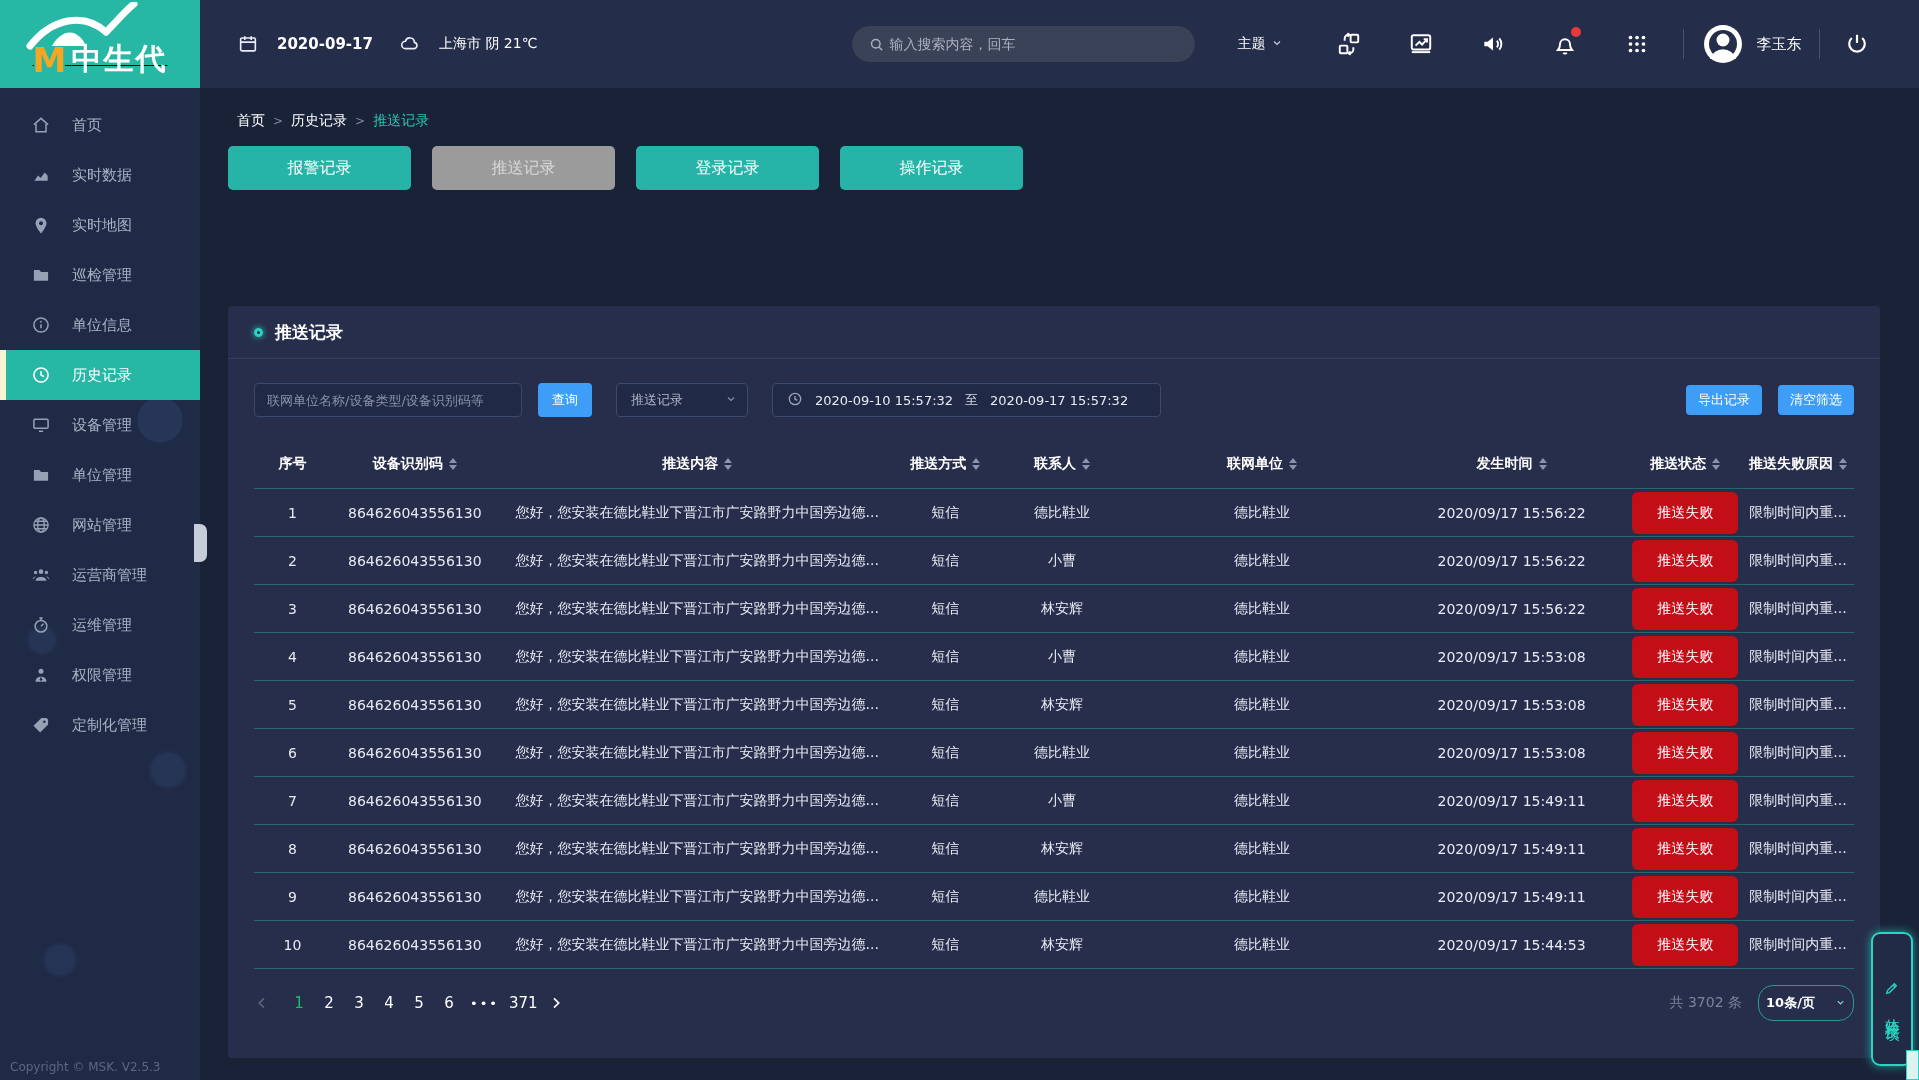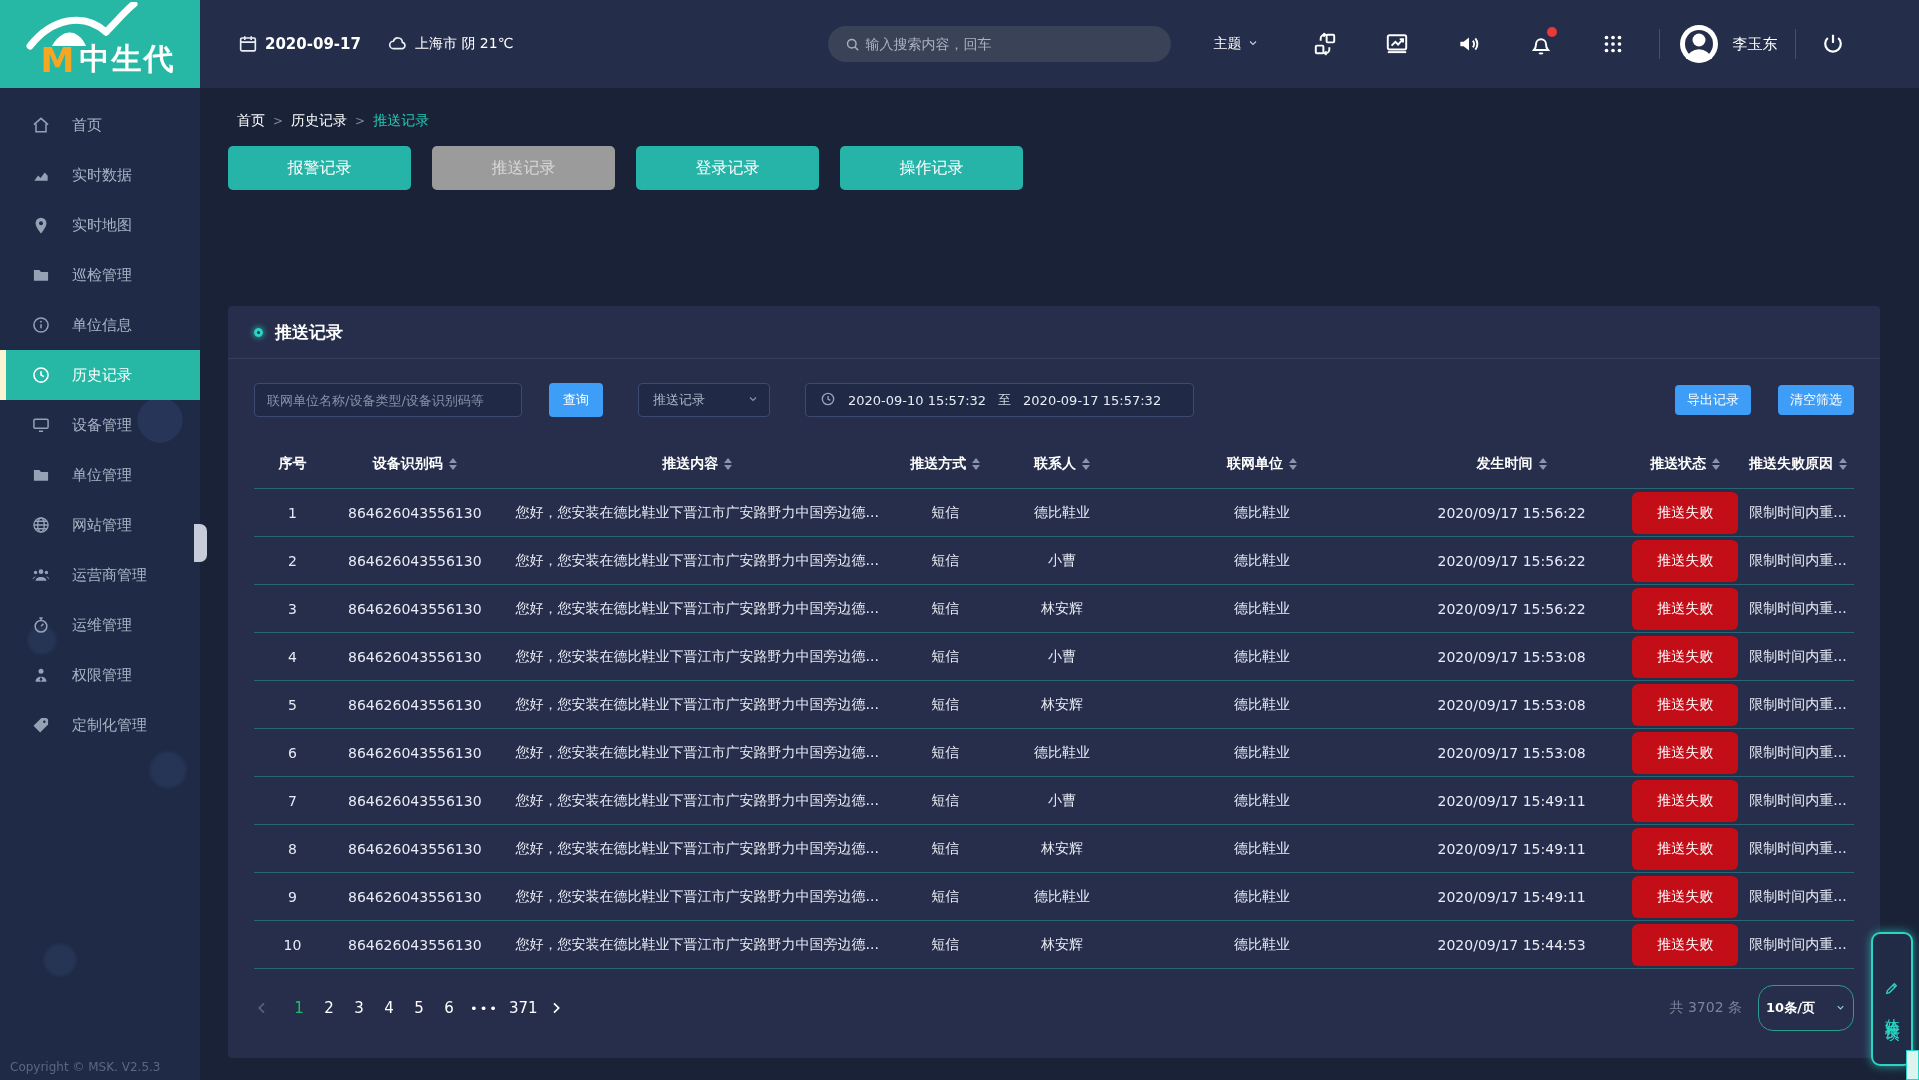--- a/index.html
+++ b/index.html
@@ -9,37 +9,37 @@
 
   
   .sidebar { position:absolute; left:0; top:0; width:200px; height:1080px; background:
       radial-gradient(circle at 160px 420px, rgba(96,140,210,.12) 18px, rgba(96,140,210,.12) 22px, transparent 23px),
       radial-gradient(circle at 42px 640px, rgba(96,140,210,.10) 12px, transparent 16px),
       radial-gradient(circle at 168px 770px, rgba(96,140,210,.10) 16px, transparent 20px),
       radial-gradient(circle at 60px 960px, rgba(96,140,210,.10) 14px, transparent 18px),
       #1f2a47; z-index:5; }
   .logo { width:200px; height:88px; background:#26b8a5; position:relative; }
   .logo svg { position:absolute; left:22px; top:2px; }
-  .logo-text { position:absolute; left:8px; bottom:8px; width:100%; text-align:center; white-space:nowrap; }
+  .logo-text { position:absolute; left:0; bottom:8px; width:100%; text-align:center; white-space:nowrap;text-decoration:underline; }
   .logo-m { color:#f5a623; font-size:34px; font-weight:bold; vertical-align:middle; }
   .logo-cn { color:#ffffff; font-size:30px; font-weight:bold; letter-spacing:2px; vertical-align:middle; }
   .menu { margin-top:12px; }
   .menu-item { position:relative; height:50px; display:flex; align-items:center; padding-left:30px; cursor:pointer; color:#a9b2c4; }
   .menu-item .mi-icon { width:22px; height:22px; margin-right:20px; display:flex; align-items:center; justify-content:center; color:#97a1b6; }
   .menu-item .mi-label { font-size:15px; }
   .menu-item.active { background:#26b8a5; color:#ffffff; }
   .menu-item.active .mi-icon { color:#ffffff; }
   .menu-item.active::before { content:""; position:absolute; left:0; top:0; bottom:0; width:6px; background:#faf4d3; }
   .copyright { position:absolute; left:10px; bottom:6px; font-size:12px; color:#5d6781; }
   .sidebar-handle { position:absolute; left:194px; top:524px; width:13px; height:38px; background:#c6ccd9; border-radius:0 7px 7px 0; z-index:6; cursor:pointer; }
 
   
   .topbar { position:absolute; left:200px; top:0; right:0; height:88px; background:#242d49; display:flex; align-items:center; padding:0 28px 0 37px; }
   .tb-left { display:flex; align-items:center; gap:26px; }
-  .tb-chip { display:flex; align-items:center; gap:6px; color:#ffffff; font-size:15px; font-weight:bold; white-space:nowrap; }
+  .tb-chip { display:flex; align-items:center; gap:18px; color:#ffffff; font-size:15px; font-weight:bold; white-space:nowrap; }
   .tb-chip.weather { font-weight:normal; font-size:14px; }
   .tb-ic { color:#e9edf6; display:flex; }
   .search-pill { margin-left:315px; width:343px; height:36px; background:#3a4257; border-radius:18px; display:flex; align-items:center; padding:0 16px; gap:4px; }
   .search-pill input { background:transparent; border:none; outline:none; color:#cdd3e0; font-size:14px; width:100%; font-family:inherit; }
   .search-pill input::placeholder { color:#aab1c2; }
   .theme-box { margin-left:42px; display:flex; align-items:center; gap:6px; color:#ffffff; font-size:14px; cursor:pointer; white-space:nowrap; }
   .tb-icons { display:flex; align-items:center; margin-left:30px; gap:0; }
   .icon-btn { width:72px; display:flex; justify-content:center; position:relative; color:#ffffff; cursor:pointer; }
   .bell-dot { position:absolute; top:-4px; right:20px; width:10px; height:10px; border-radius:50%; background:#e93a3a; }
   .v-div { width:1px; height:30px; background:#475070; margin:0 10px; }
@@ -56,21 +56,21 @@
   .tabs { margin:16px 0 0 28px; display:flex; gap:21px; }
   .tab-btn { width:183px; height:44px; border:none; border-radius:5px; background:#26b4a8; color:#ffffff; font-size:16px; cursor:pointer; font-family:inherit; }
   .tab-btn.current { background:#9b9b9b; color:#d8d8d8; }
 
   .card { position:absolute; left:28px; right:39px; top:218px; bottom:22px; background:#262e4b; border-radius:4px; padding:0 26px; }
   .card-title { height:52px; display:flex; align-items:center; gap:12px; }
   .title-dot { width:9px; height:9px; border:3px solid #2bd4c3; border-radius:50%; box-shadow:0 0 6px #2bd4c3; }
   .title-text { color:#ffffff; font-size:17px; font-weight:bold; }
   .card-div { height:1px; background:#343d5c; margin:0 -26px; }
 
-  .filters { margin-top:24px; display:flex; align-items:center; gap:27px; }
+  .filters { margin-top:24px; display:flex; align-items:center; gap:16px; }
   .f-input { width:268px; height:34px; background:#202a46; border:1px solid #3c4a70; border-radius:4px; color:#dfe4ef; font-size:13px; padding:0 12px; outline:none; font-family:inherit; }
   .f-input::placeholder { color:#8螺892a8; color:#8892a8; }
   .btn-blue { height:34px; padding:0 14px; background:#3e9ef7; border:none; border-radius:4px; color:#ffffff; font-size:13px; cursor:pointer; font-family:inherit; white-space:nowrap; }
   .f-select { width:132px; height:34px; background:#202a46; border:1px solid #3c4a70; border-radius:4px; display:flex; align-items:center; justify-content:space-between; padding:0 10px 0 14px; color:#aeb6c8; font-size:13px; cursor:pointer; }
   .f-date { margin-left:8px; width:389px; height:34px; background:#202a46; border:1px solid #3c4a70; border-radius:4px; display:flex; align-items:center; gap:12px; padding:0 14px; color:#e8ecf5; font-size:13px; }
   .f-date .sep { color:#cfd5e2; }
   .f-spacer { flex:1; }
   .btn-sm { height:30px; padding:0 12px; font-size:13px; }
 
   
@@ -88,21 +88,21 @@
 
   
   .pager { margin-top:16px; display:flex; align-items:center; }
   .pg-arrow { color:#5a6478; display:flex; cursor:pointer; margin-right:14px; }
   .pg-arrow.next { color:#ffffff; margin:0 0 0 6px; }
   .pg-num { min-width:30px; text-align:center; color:#ffffff; font-size:15px; cursor:pointer; padding:0 4px; }
   .pg-num.active { color:#19be6b; }
   .pg-ellipsis { color:#ffffff; letter-spacing:2px; font-size:13px; padding:0 6px; }
   .pg-right { margin-left:auto; display:flex; align-items:center; gap:16px; }
   .pg-total { color:#7c8499; font-size:14px; }
-  .page-size { width:96px; height:46px; border:1px solid #2a9d8f; border-radius:15px; display:flex; align-items:center; justify-content:center; gap:20px; color:#ffffff; font-size:13px; font-weight:bold; cursor:pointer; }
+  .page-size { width:96px; height:36px; border:1px solid #2a9d8f; border-radius:15px; display:flex; align-items:center; justify-content:center; gap:20px; color:#ffffff; font-size:13px; font-weight:bold; cursor:pointer; }
 
   
   .feedback { position:absolute; right:6px; top:932px; width:42px; height:134px; background:rgba(34,44,70,.95); border:2px solid #2bd4c3; border-radius:9px; box-shadow:0 0 10px rgba(43,212,195,.7); display:flex; flex-direction:column; align-items:center; justify-content:center; gap:6px; color:#2bd4c3; cursor:pointer; z-index:9; }
   .feedback .fb-label { writing-mode:vertical-rl; font-size:15px; letter-spacing:3px; }
   .scroll-chip { position:absolute; right:0; bottom:0; width:13px; height:30px; background:#ddf3ef; border:1px solid #2bd4c3; z-index:9; }
 </style>
 </head>
 <body>
 
 <div class="app">

